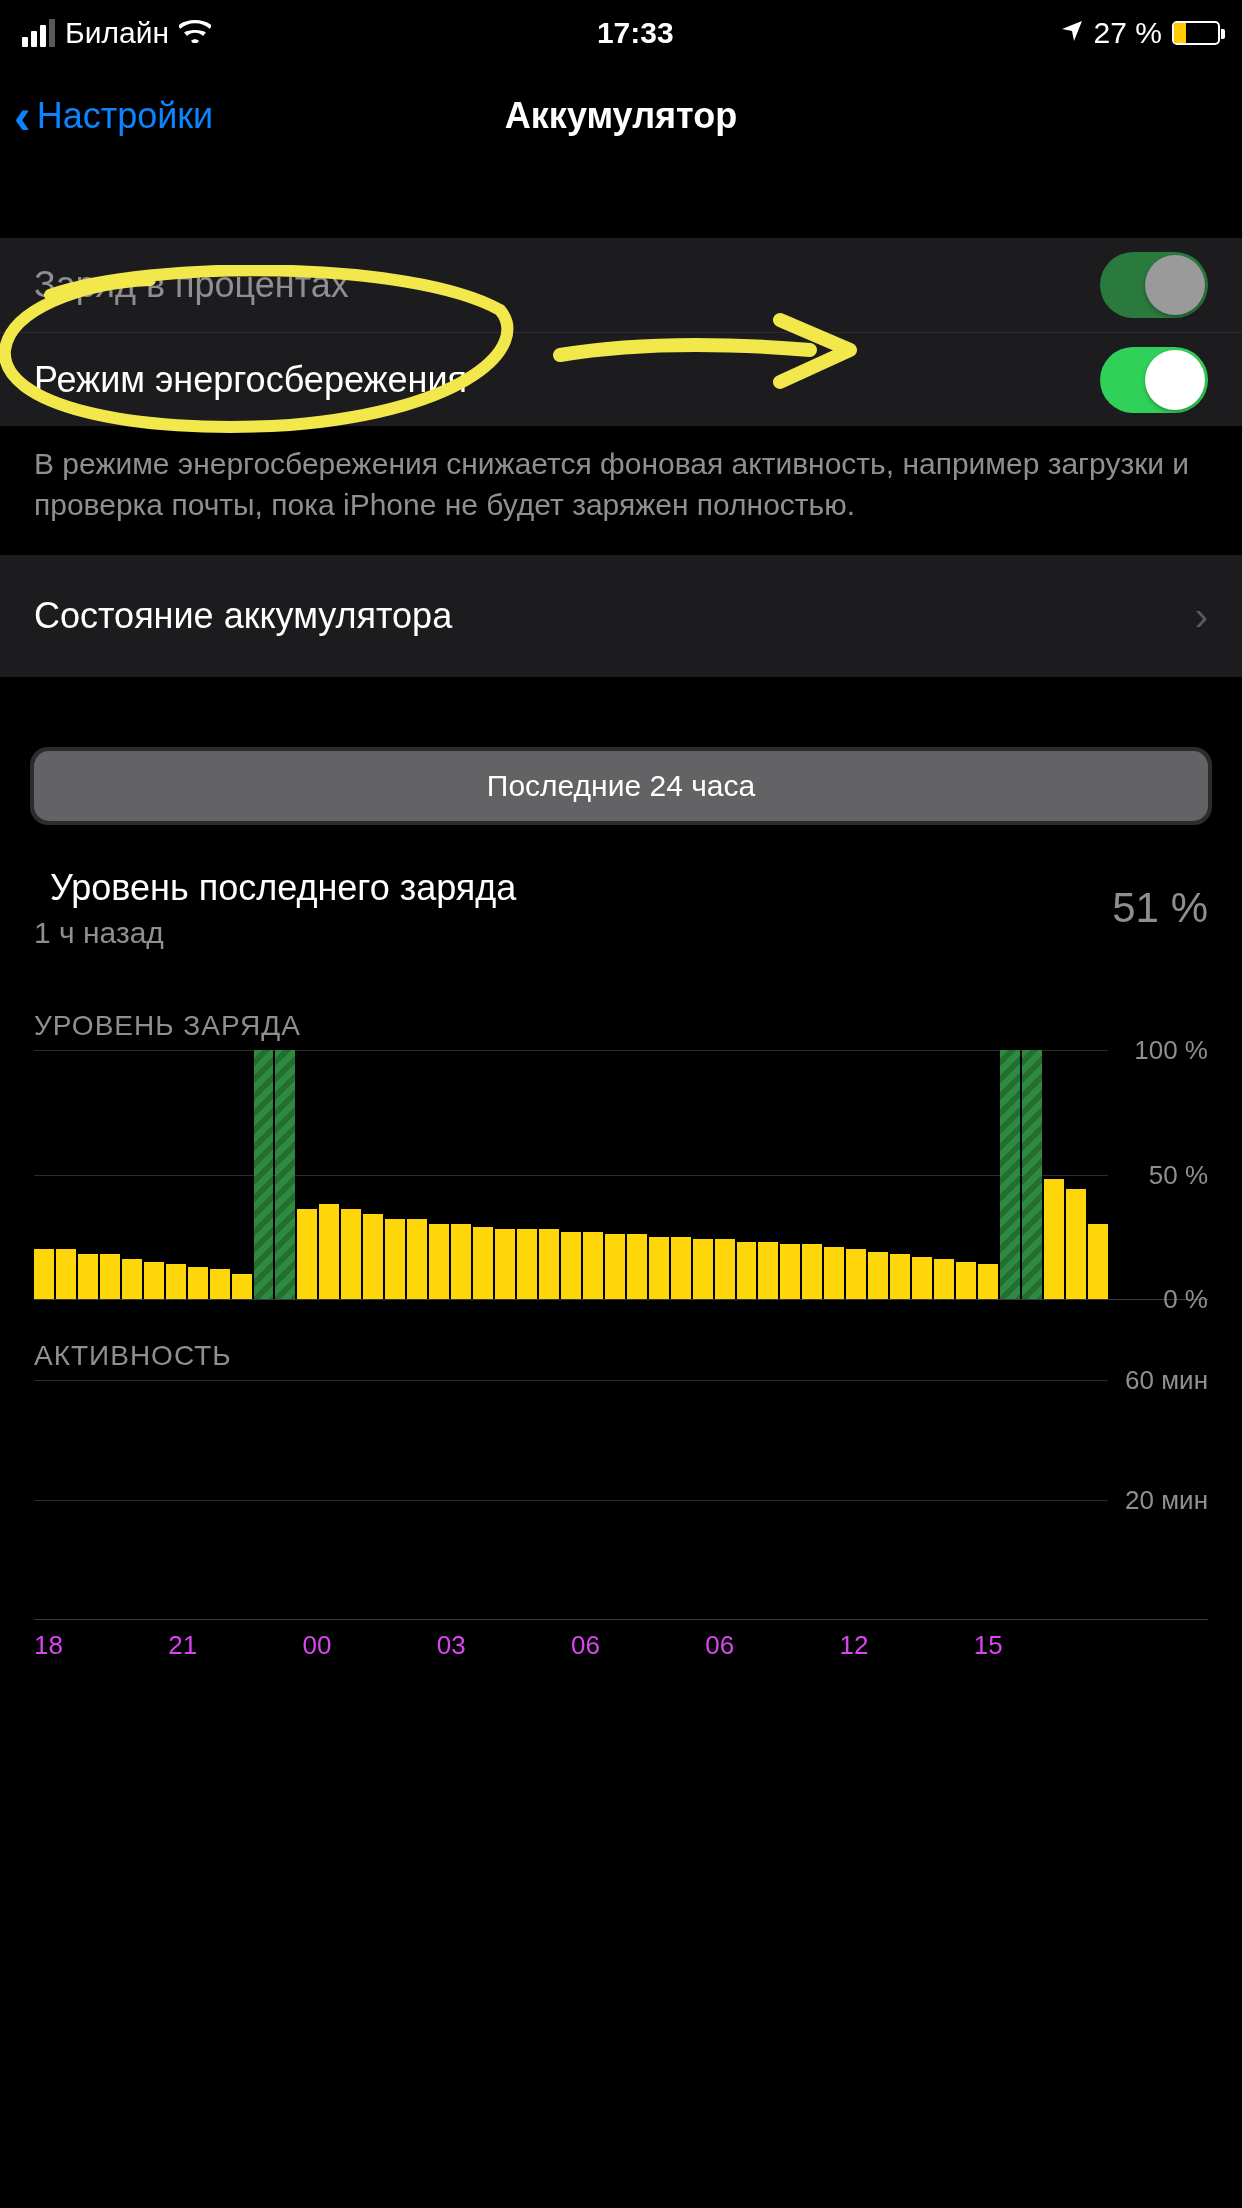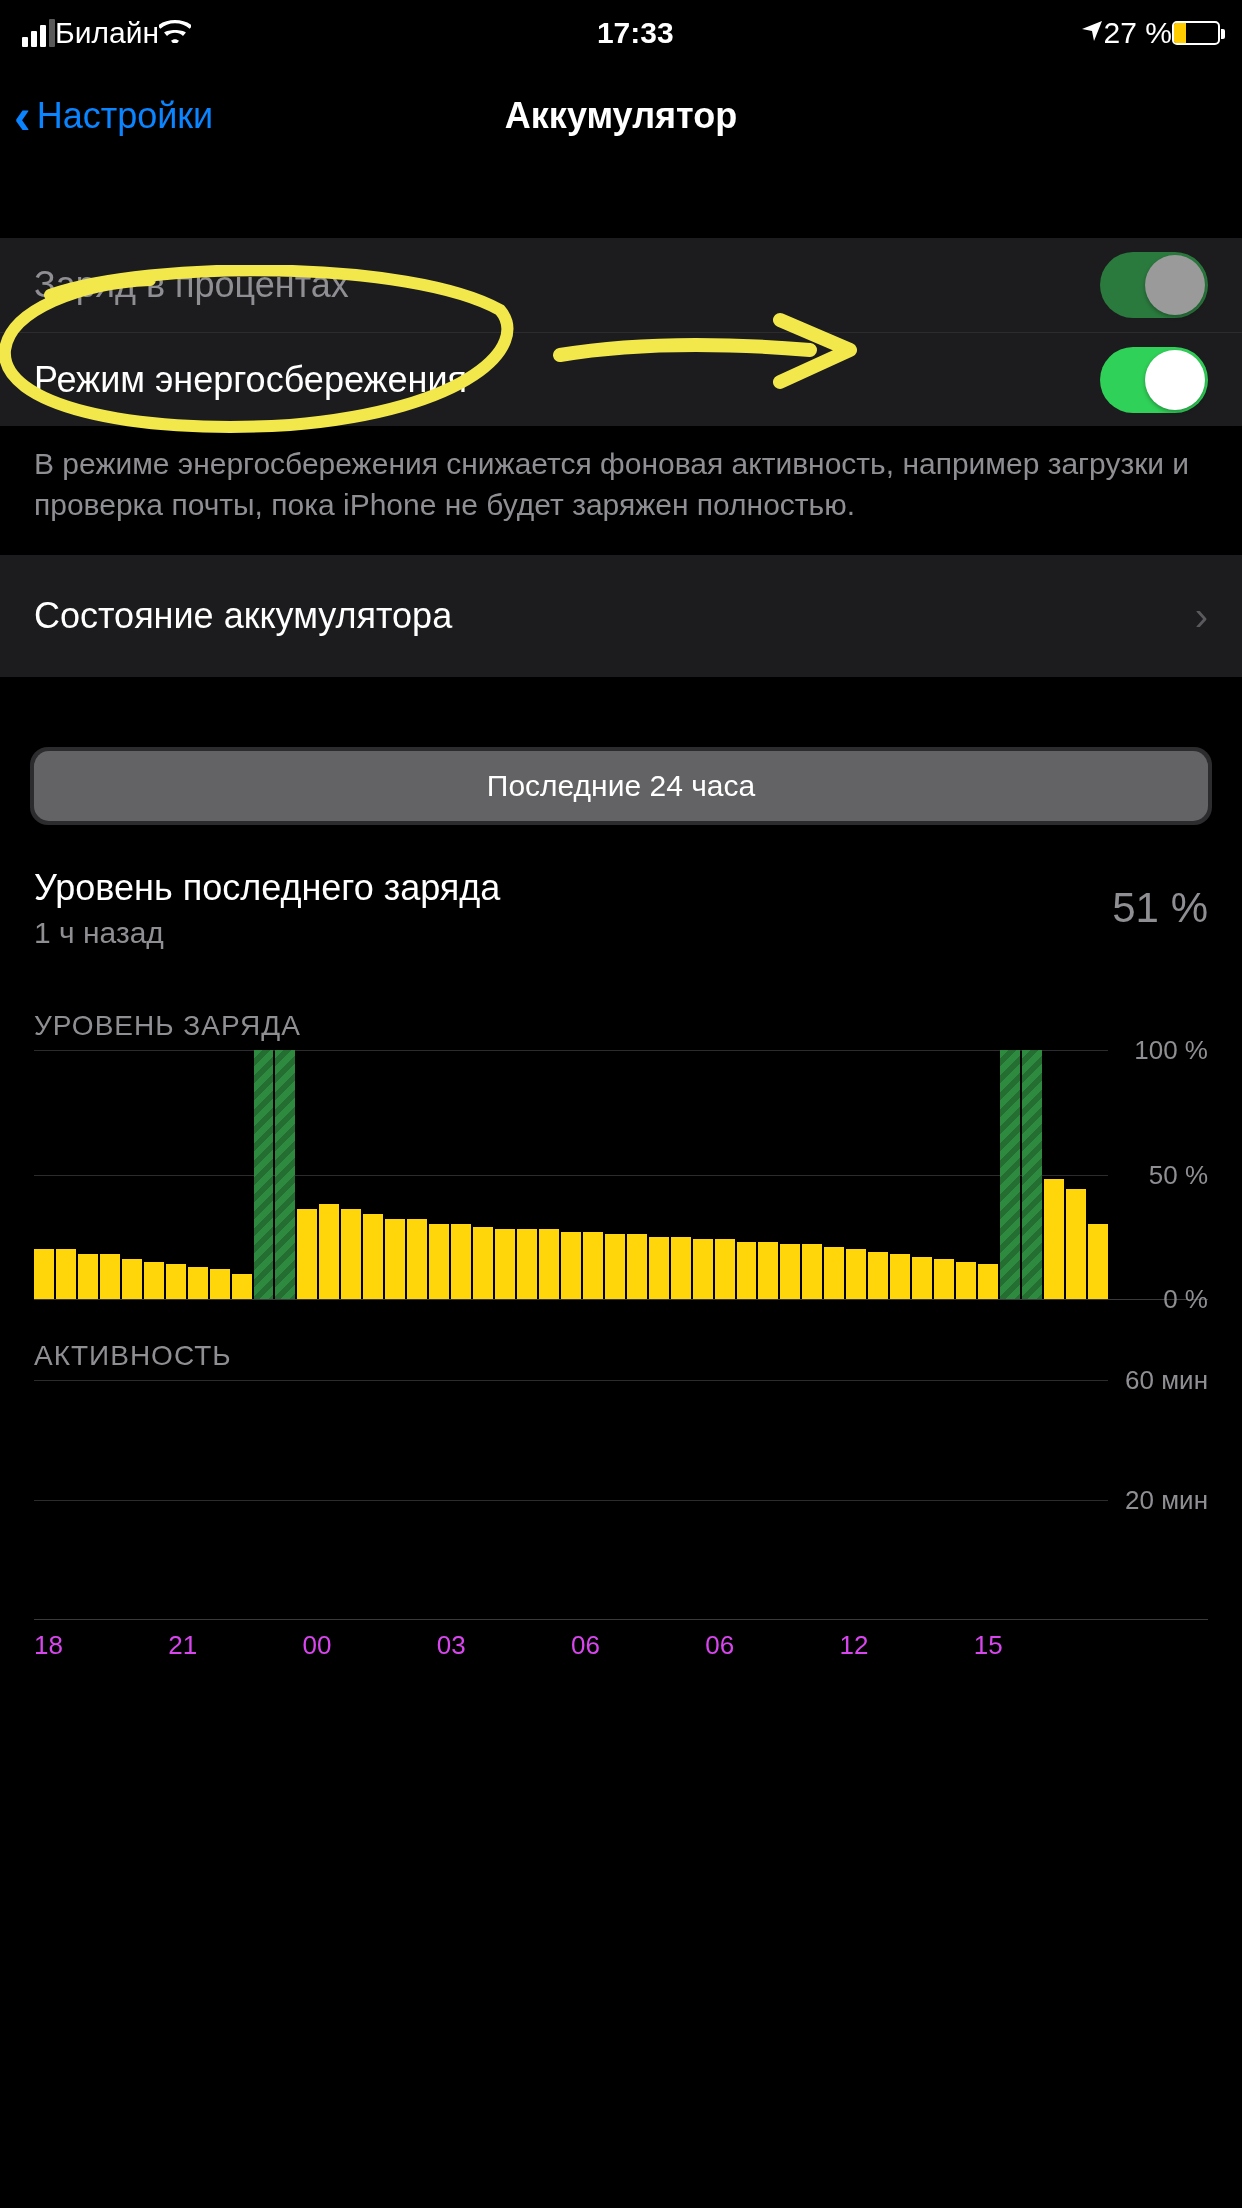--- a/index.html
+++ b/index.html
@@ -1,18 +1,18 @@
 <!DOCTYPE html>
 <html><head>
 <meta charset="utf-8">
 <style>
   * { margin:0; padding:0; box-sizing:border-box; font-family:-apple-system,Helvetica,Arial,sans-serif; -webkit-font-smoothing:antialiased; }
   html,body { width:1242px; height:2208px; background:#000; color:#fff; overflow:hidden; }
   .status-bar { height:66px; display:flex; align-items:center; justify-content:space-between; padding:0 22px; font-size:30px; font-weight:500; color:#fff; }
-  .status-left,.status-right { display:flex; align-items:center; gap:0; }
+  .status-left,.status-right { display:flex; align-items:center; gap:10px; }
   .cell-bars { display:flex; align-items:flex-end; gap:3px; }
   .cell-bars span { width:6px; background:#fff; border-radius:1px; }
   .cell-bars span:nth-child(1){height:10px;} .cell-bars span:nth-child(2){height:16px;} .cell-bars span:nth-child(3){height:22px;} .cell-bars span:nth-child(4){height:28px;opacity:.35;}
   .battery-icon { width:48px; height:24px; border:2px solid #fff; border-radius:5px; position:relative; display:flex; align-items:center; }
   .battery-icon::after { content:""; position:absolute; right:-7px; top:6px; width:4px; height:10px; background:#fff; border-radius:0 2px 2px 0; }
   .battery-fill { height:100%; background:#ffcc00; border-radius:2px 0 0 2px; }
   .nav-bar { height:100px; display:flex; align-items:center; justify-content:center; position:relative; }
   .back { position:absolute; left:14px; display:flex; align-items:center; gap:6px; color:#0a84ff; font-size:36px; }
   .nav-title { font-size:36px; font-weight:600; }
   .gap { height:72px; background:#000; }
@@ -27,21 +27,21 @@
   .switch.dim.on { background:#2a7a3d; }
   .footer-text { background:#000; color:#8e8e93; font-size:30px; line-height:1.35; padding:18px 34px 30px; }
   .disclosure { background:#1c1c1e; display:flex; align-items:center; justify-content:space-between; padding:0 34px; height:122px; }
   .chevron { color:#5a5a5e; font-size:40px; }
   .section-pad { height:70px; }
   .seg-wrap { padding:0 30px; }
   .seg { display:flex; background:#2c2c2e; border-radius:18px; padding:4px; }
   .seg-item { flex:1; text-align:center; font-size:30px; padding:18px 0; border-radius:15px; color:#fff; }
   .seg-item.active { background:#636366; }
   .charge-block { padding:40px 34px 20px; display:flex; justify-content:space-between; align-items:center; }
-  .charge-left { font-size:36px; line-height:1.25; }
+  .charge-left { font-size:36px; line-height:1.25;margin-left:16px; }
   .charge-sub { color:#8e8e93; font-size:30px; margin-top:6px; }
   .charge-pct { font-size:42px; color:#8e8e93; }
   .chart-title { color:#8e8e93; font-size:28px; letter-spacing:1px; padding:40px 34px 8px; text-transform:uppercase; }
   .chart { position:relative; margin:0 34px; }
   .chart-area { position:relative; height:250px; border-bottom:1px solid #3a3a3c; }
   .gridline { position:absolute; left:0; right:100px; border-top:1px solid #2c2c2e; }
   .ylabel { position:absolute; right:0; color:#8e8e93; font-size:26px; transform:translateY(-50%); }
   .bars { position:absolute; left:0; right:100px; bottom:0; top:0; display:flex; align-items:flex-end; gap:2px; }
   .bar { flex:1; }
   .bar.yellow { background:#ffd60a; }

